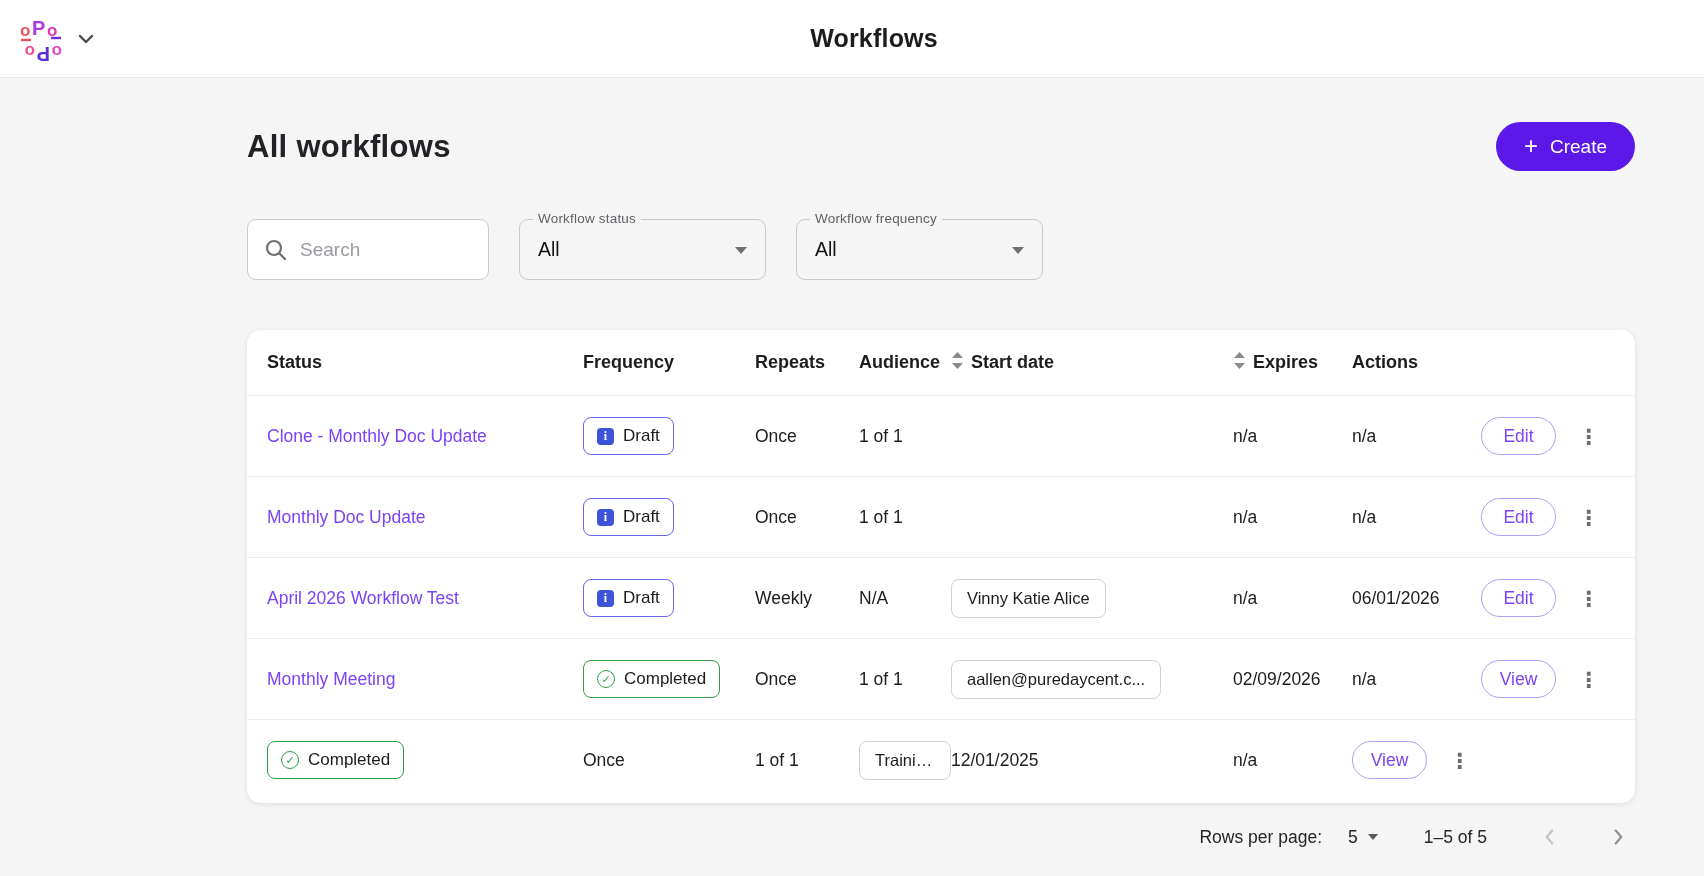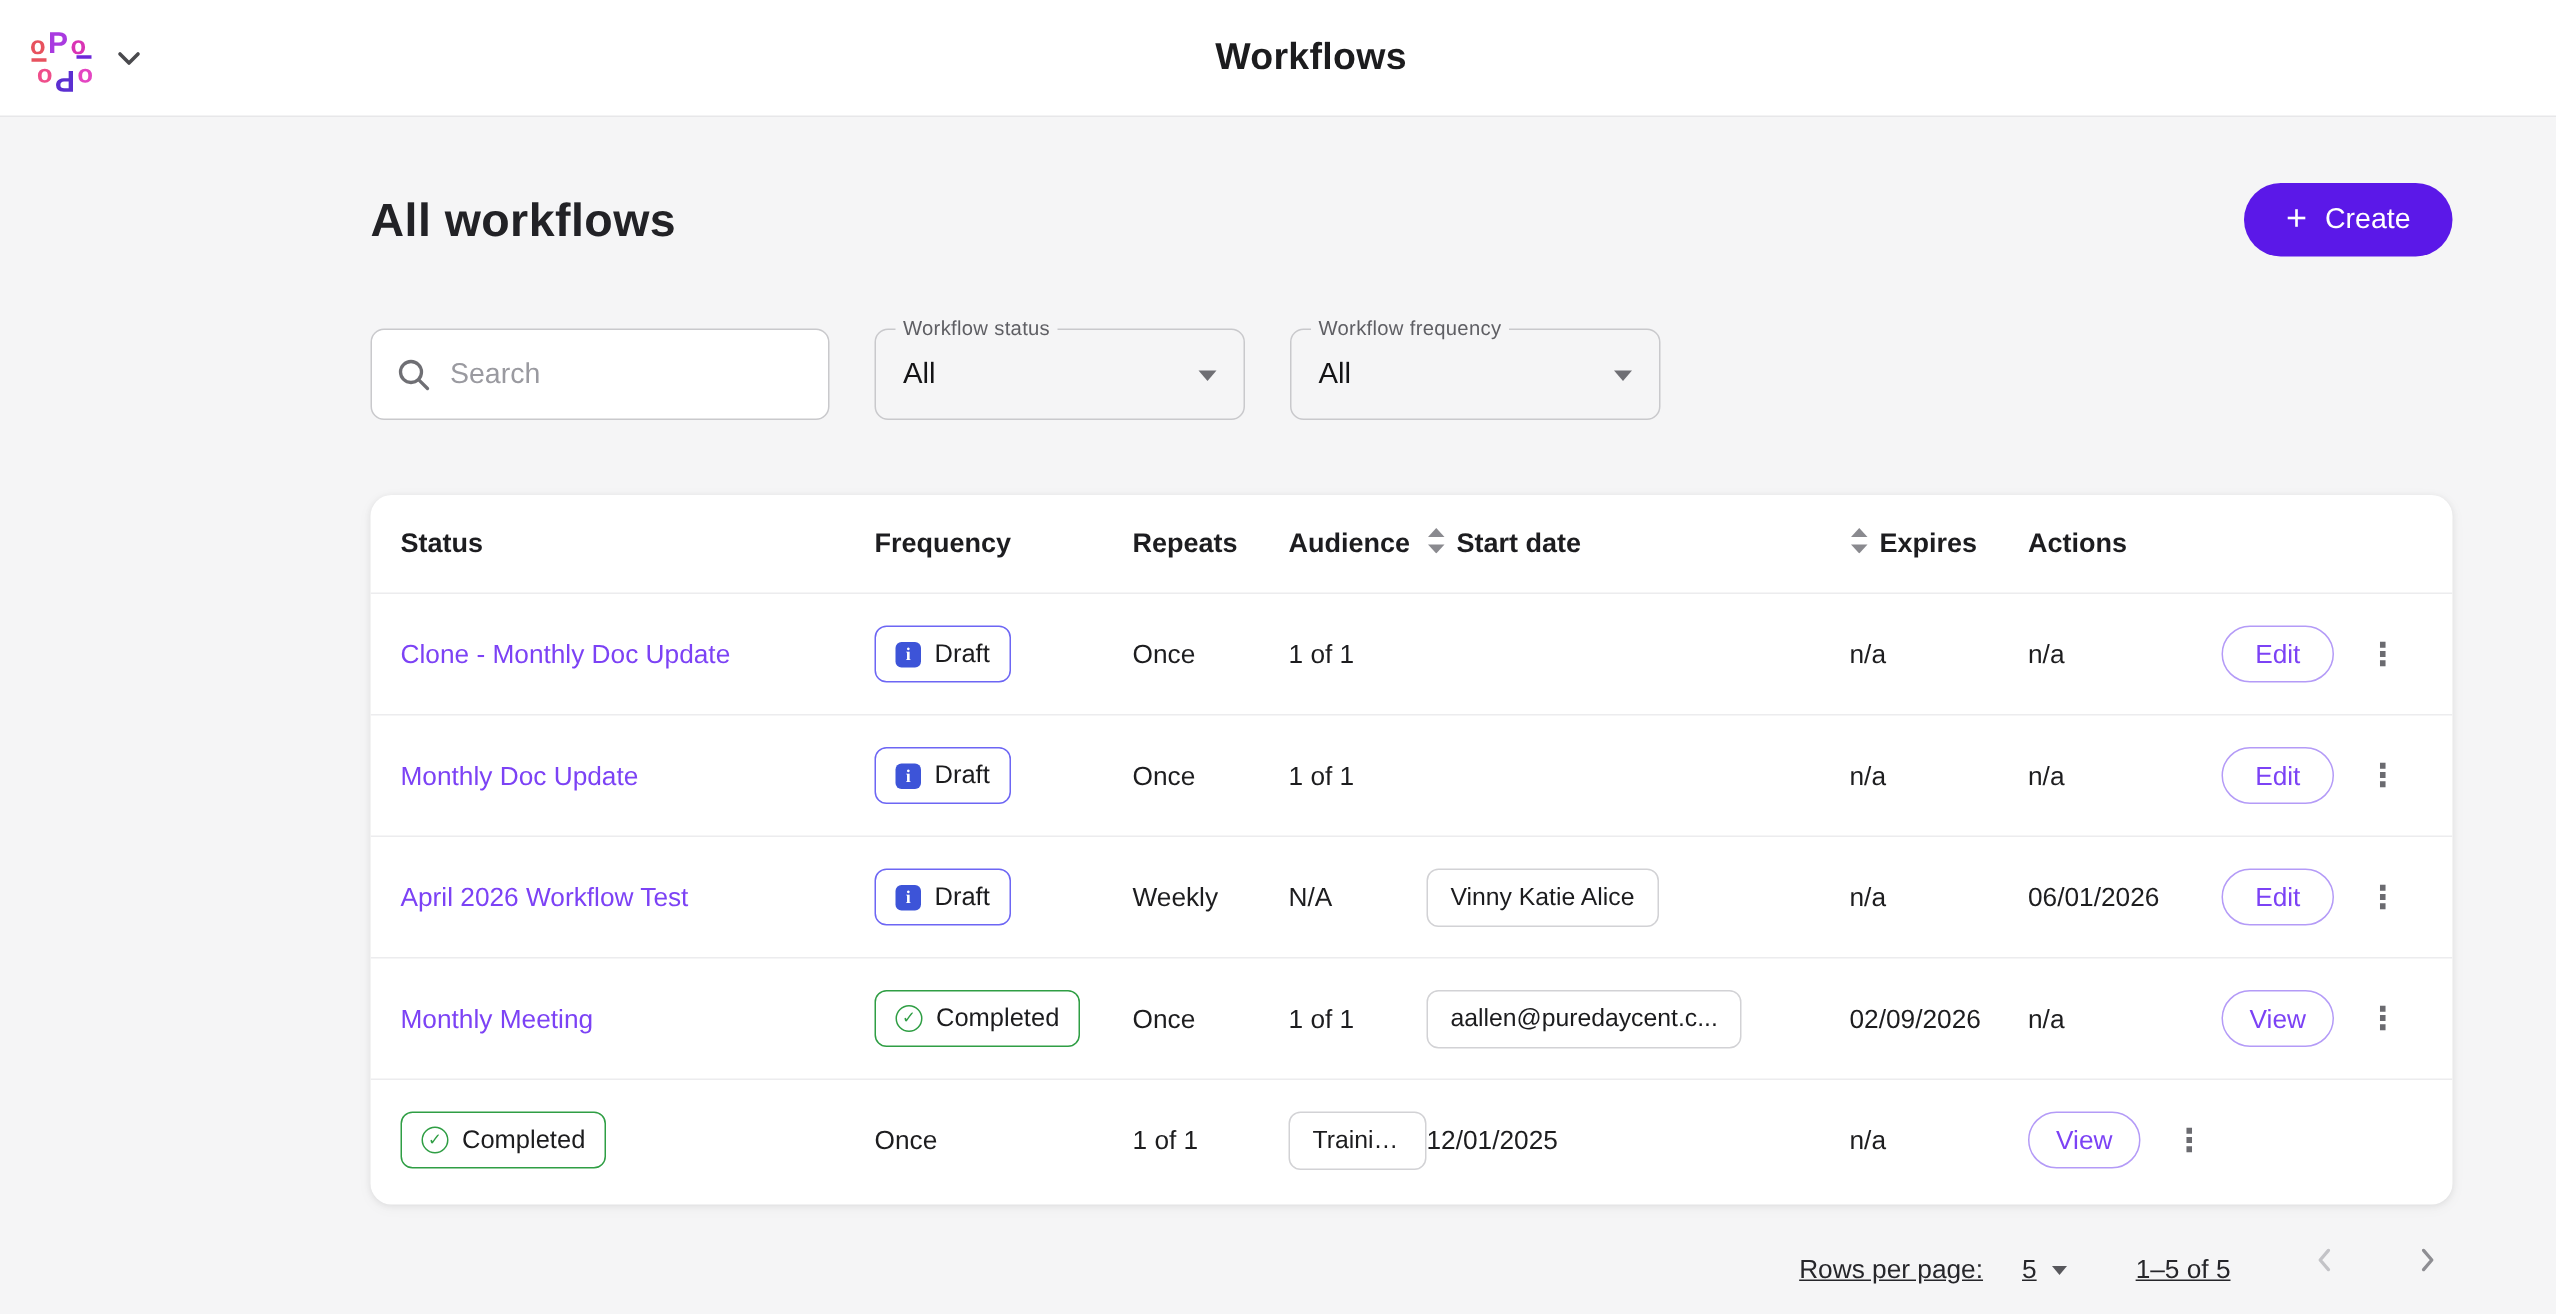--- a/index.html
+++ b/index.html
@@ -35,21 +35,21 @@
     display: inline-flex; align-items: center; gap: 12px;
     height: 49px; padding: 0 28px; border: none; border-radius: 26px;
     background: #5b18e8; color: #ffffff; font-size: 19px; font-weight: 500;
     font-family: inherit; cursor: pointer;
   }
   .create-plus { font-size: 24px; font-weight: 400; line-height: 1; margin-top: -2px; }
 
   
   .filters { display: flex; align-items: center; margin-top: 48px; gap: 30px; }
   .search-box {
-    width: 306px; height: 61px; background: #ffffff;
+    width: 242px; height: 61px; background: #ffffff;
     border: 1px solid #c9c9cc; border-radius: 9px;
     display: flex; align-items: center; padding: 0 16px; gap: 12px;
   }
   .search-box input {
     border: none; outline: none; flex: 1; font-size: 19px;
     font-family: inherit; color: #333; background: transparent; min-width: 0;
   }
   .search-box input::placeholder { color: #9a9aa0; }
   .select-box {
     position: relative; width: 247px; height: 61px;
@@ -119,24 +119,23 @@
     color: #7c42f5; font-size: 17.5px; font-family: inherit; cursor: pointer;
   }
   .kebab {
     margin-left: 22px; color: #6b6b70; font-size: 21px; font-weight: 700;
     cursor: pointer; line-height: 1; letter-spacing: 0;
     display: inline-flex; align-items: center;
   }
 
   
   .pagination {
-    display: flex; align-items: flex-end; justify-content: flex-end;
+    display: flex; align-items: center; justify-content: flex-end;
     margin-top: 14px; height: 40px; font-size: 17.5px; color: #26262a;
     gap: 0;
-    text-decoration: underline;
   }
   .rpp-label { margin-right: 26px; }
   .rpp-value { display: inline-flex; align-items: center; gap: 10px; cursor: pointer; margin-right: 46px; }
   .rpp-caret {
     width: 0; height: 0;
     border-left: 5.5px solid transparent; border-right: 5.5px solid transparent;
     border-top: 6.5px solid #57575c;
   }
   .range-label { margin-right: 46px; }
   .page-chevron { background: none; border: none; cursor: pointer; padding: 6px; display: inline-flex; }

